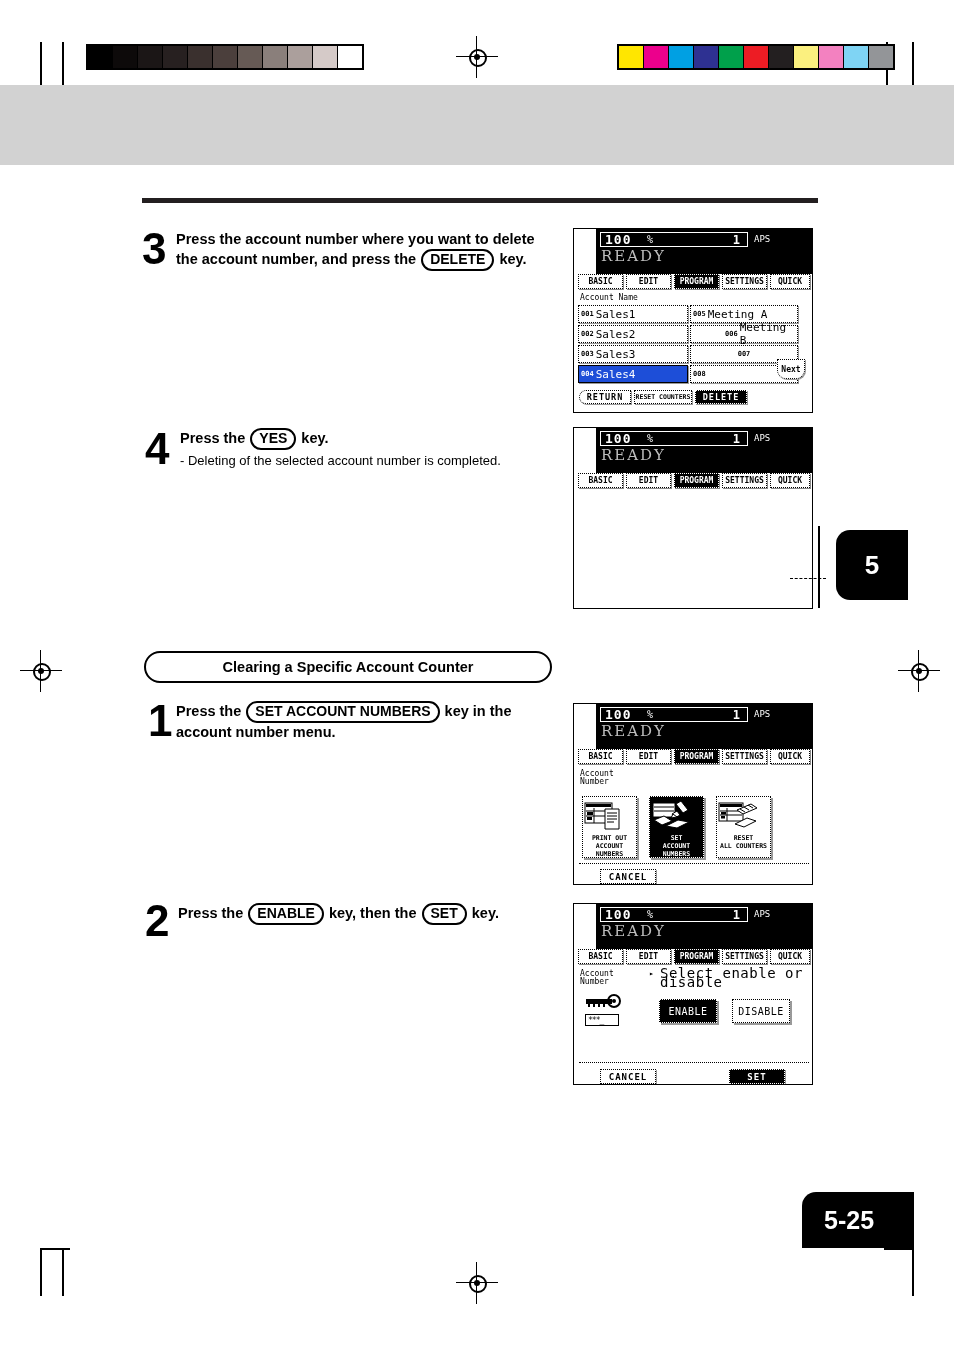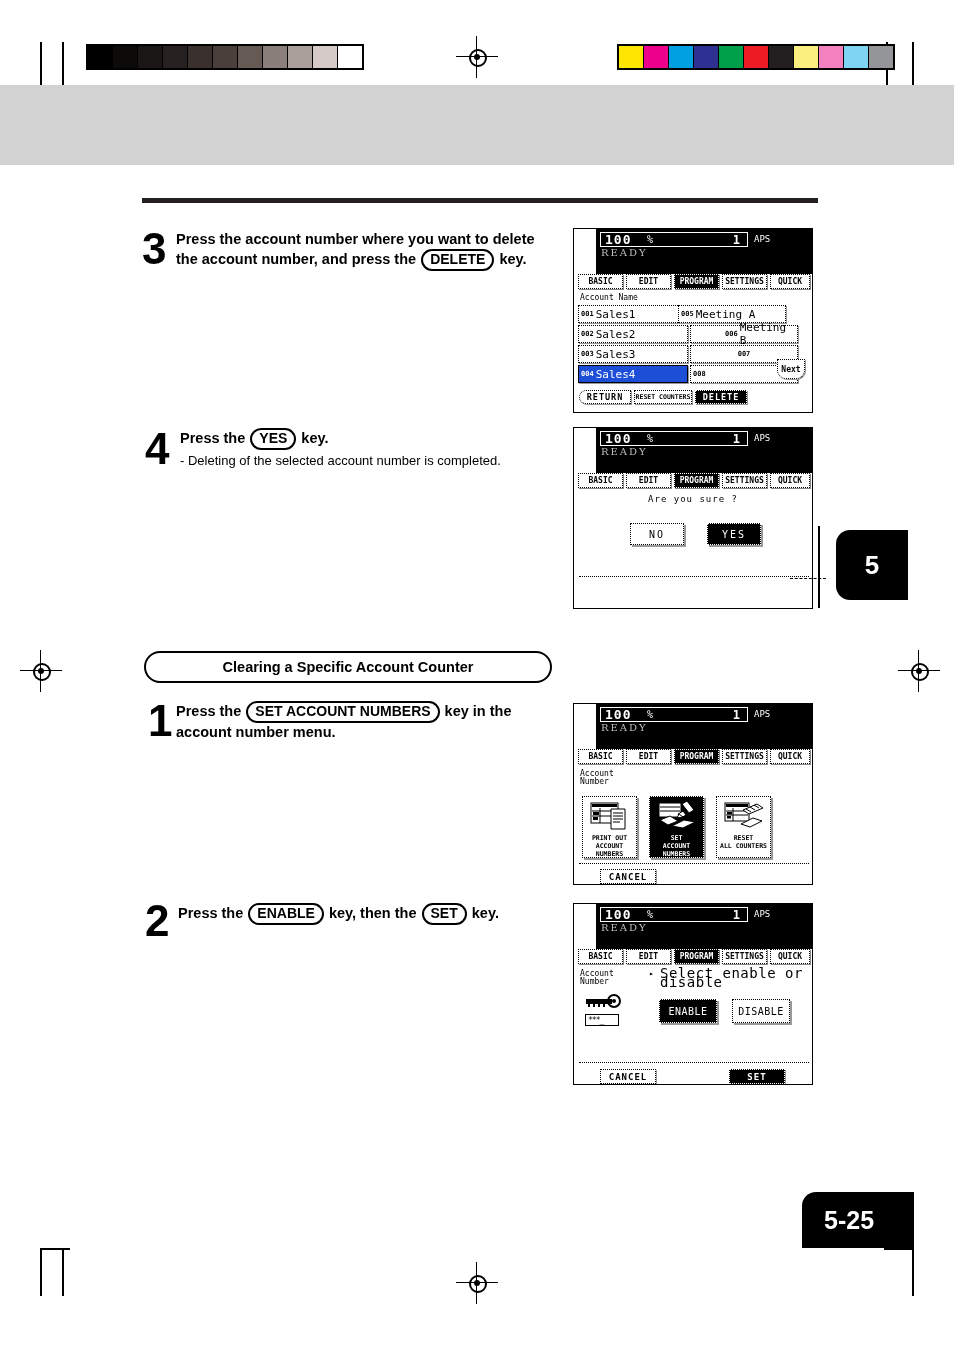--- a/index.html
+++ b/index.html
@@ -78,21 +78,21 @@
     position:absolute;left:0;top:0;width:100%;height:45px;background:#000;margin-left:22px;
   }
   .lcd-ratio{
     position:absolute;left:4px;top:3px;width:148px;height:15px;
     border:1px solid #fff;box-sizing:border-box;color:#fff;
   }
   .lcd-ratio .num{position:absolute;left:4px;top:-1px;font-size:13px;font-weight:bold;letter-spacing:1px;}
   .lcd-ratio .pct{position:absolute;left:46px;top:1px;font-size:10px;}
   .lcd-ratio .cnt{position:absolute;right:7px;top:0px;font-size:12px;font-weight:bold;}
   .lcd-aps{position:absolute;left:158px;top:5px;color:#fff;font-size:9px;letter-spacing:0px;}
-  .lcd-ready{position:absolute;left:5px;top:18px;color:#bdbdbd;font-size:10px;letter-spacing:2px;font-family:"DejaVu Serif",serif;}
+  .lcd-ready{position:absolute;left:5px;top:18px;color:#bdbdbd;font-size:15px;letter-spacing:2px;font-family:"DejaVu Serif",serif;}
 
   .lcd-tabs{position:absolute;left:0;top:45px;width:100%;height:17px;}
   .tabbtn{
     position:absolute;top:0;height:15px;border:1px dotted #000;
     box-sizing:border-box;display:flex;align-items:center;justify-content:center;
     font-size:8px;font-weight:bold;letter-spacing:0px;background:#fff;color:#000;
     box-shadow:1px 1px 0 #888;
   }
   .tabbtn.on{background:#000;color:#fff;border:1px dotted #fff;}
 
@@ -127,21 +127,21 @@
     display:flex;align-items:center;justify-content:center;
     font-size:10px;letter-spacing:2px;color:#000;box-shadow:2px 2px 0 #999;
   }
   .dlgbtn.on{background:#000;color:#fff;border:1px dotted #fff;}
   .sep{position:absolute;border-top:1px dotted #000;}
 
   
   .tile{
     position:absolute;width:55px;height:62px;border:1px dotted #000;box-sizing:border-box;
     background:#fff;box-shadow:2px 2px 0 #999;
-    display:flex;flex-direction:column;align-items:center;
+    display:flex;flex-direction:column;
   }
   .tile.on{background:#000;border:1px dotted #fff;}
   .tile .glyph{margin-top:3px;width:42px;height:34px;position:relative;}
   .tile .cap{font-size:6.5px;font-weight:bold;line-height:8px;text-align:center;color:#000;letter-spacing:0px;}
   .tile.on .cap{color:#fff;}
 
   .keyicon{position:absolute;}
   .pwbox{position:absolute;border:1px solid #000;box-sizing:border-box;background:#fff;
          font-size:8px;display:flex;align-items:center;padding-left:2px;letter-spacing:-1px;}
 </style>
@@ -266,21 +266,21 @@
     </div>
     <div class="acct-cell" style="left:4px;top:52px;width:110px;">
       <span class="idx">003</span>
       <span class="nm">Sales3</span>
     </div>
     <div class="acct-cell sel" style="left:4px;top:72px;width:110px;">
       <span class="idx">004</span>
       <span class="nm">Sales4</span>
     </div>
 
-    <div class="acct-cell" style="left:104px;top:12px;width:108px;">
+    <div class="acct-cell" style="left:116px;top:12px;width:108px;">
       <span class="idx">005</span>
       <span class="nm">Meeting A</span>
     </div>
     <div class="acct-cell" style="left:116px;top:32px;width:108px;padding-left:32px;">
       <span class="idx">006</span>
       <span class="nm">Meeting B</span>
     </div>
     <div class="acct-cell" style="left:116px;top:52px;width:108px;justify-content:center;">
       <span class="idx">007</span>
       <span class="nm"></span>
@@ -314,26 +314,20 @@
     </div>
     <div class="lcd-aps">APS</div>
     <div class="lcd-ready">READY</div>
   </div>
   <div class="lcd-tabs">
     <div class="tabbtn" style="left:4px;width:45px;">BASIC</div>
     <div class="tabbtn" style="left:52px;width:45px;">EDIT</div>
     <div class="tabbtn on" style="left:100px;width:45px;">PROGRAM</div>
     <div class="tabbtn" style="left:148px;width:45px;">SETTINGS</div>
     <div class="tabbtn" style="left:196px;width:40px;">QUICK</div>
-  </div>
-  <div class="lcd-body">
-    <div class="lbl" style="left:0;top:3px;width:100%;text-align:center;font-size:9px;letter-spacing:1px;">Are you sure ?</div>
-    <div class="dlgbtn" style="left:56px;top:31px;width:54px;height:22px;">NO</div>
-    <div class="dlgbtn on" style="left:133px;top:31px;width:54px;height:22px;">YES</div>
-    <div class="sep" style="left:5px;top:84px;width:230px;"></div>
   </div>
 </div>
 
 <div class="pill" style="left:144px;top:651px;width:404px;height:28px;align-items:center;">
   <span>Clearing a Specific Account Counter</span>
 </div>
 
 <div class="step-num" style="left:148px;top:699px;font-size:44px;">1</div>
 <div class="step-text" style="left:176px;top:701px;width:392px;">
   <span>Press the </span><span class="keycap">SET ACCOUNT NUMBERS</span><span> key  in  the</span><br>

